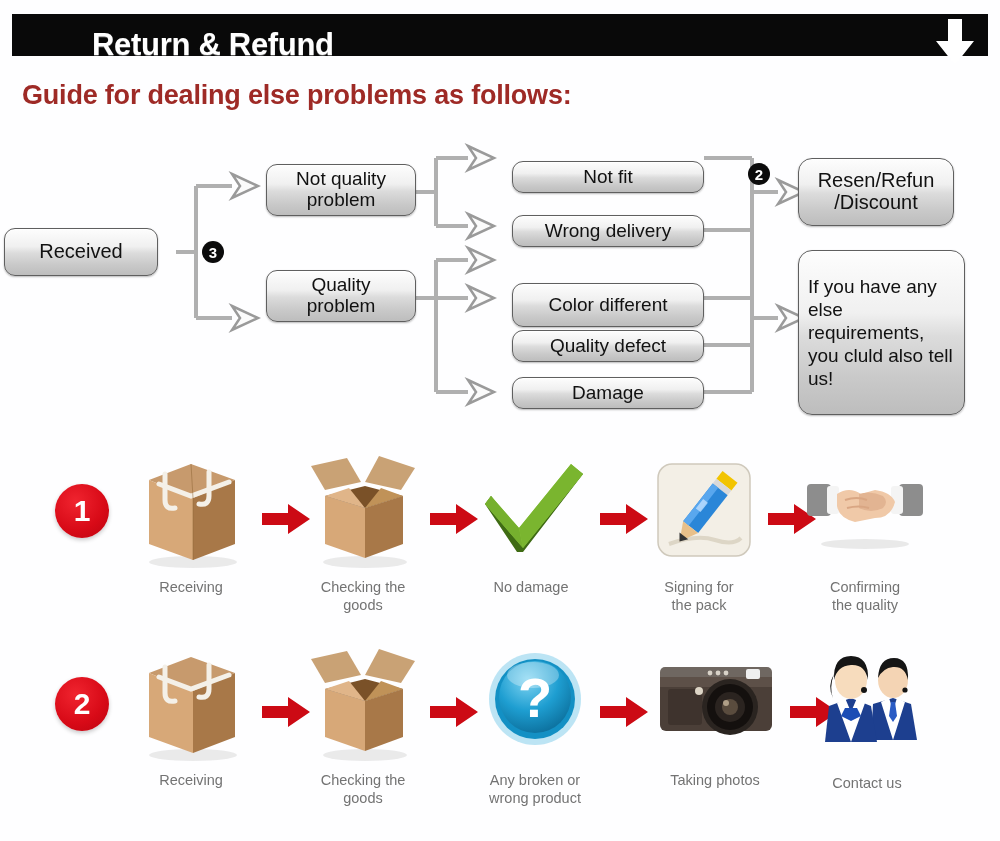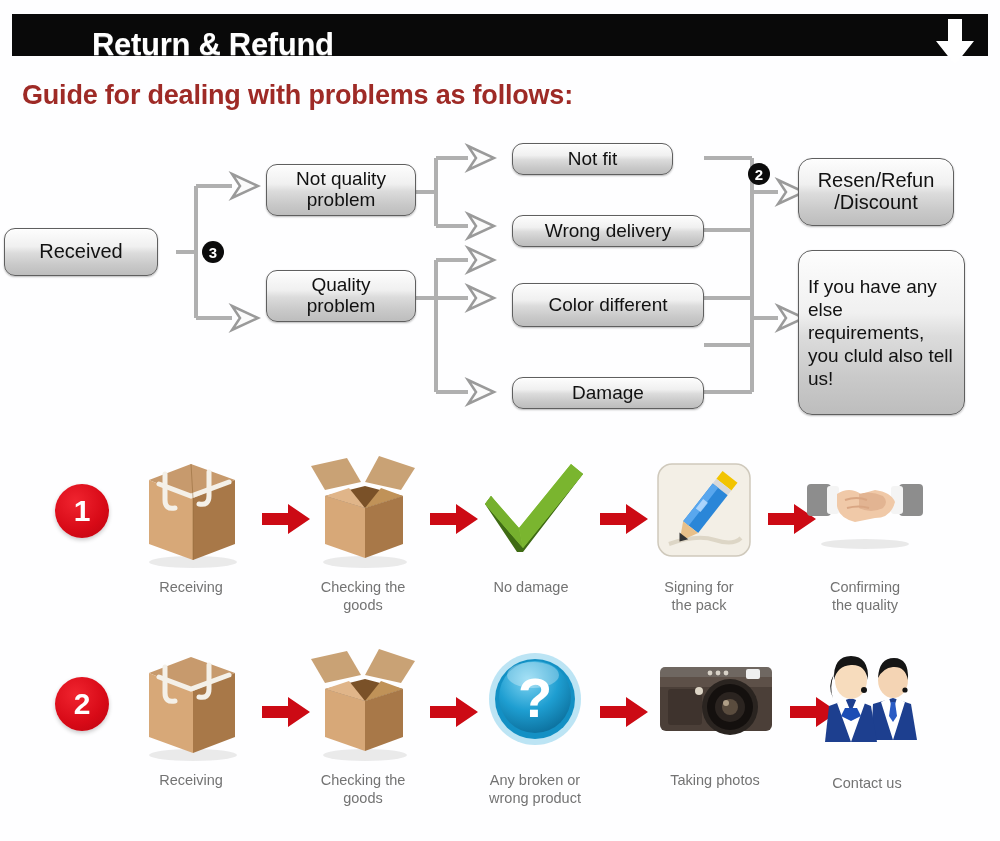--- a/index.html
+++ b/index.html
@@ -128,21 +128,21 @@
 
 <div id="page">
 
   <div class="header-bar">
     <div class="header-title">Return &amp; Refund</div>
     <svg class="header-arrow" viewBox="0 0 38 46">
       <polygon points="12,0 26,0 26,22 38,22 19,46 0,22 12,22" fill="#ffffff"></polygon>
     </svg>
   </div>
 
-  <div class="guide-heading">Guide for dealing with problems as follows:</div>
+  <div class="guide-heading">Guide for dealing else problems as follows:</div>
 
   <div id="flow">
 
     <svg width="1000" height="300">
       <defs>
         <linearGradient id="lg" x1="0" y1="0" x2="0" y2="1">
           <stop offset="0%" stop-color="#d8d8d8"></stop>
           <stop offset="45%" stop-color="#a9a9a9"></stop>
           <stop offset="100%" stop-color="#d8d8d8"></stop>
         </linearGradient>
@@ -197,26 +197,27 @@
     <div class="fbox" style="left:4px; top:98px; width:154px; height:48px; font-size:20px;">Received</div>
 
     <div class="badge-dark" style="left:202px; top:111px;">3</div>
 
     <div class="fbox" style="left:266px; top:34px; width:150px; height:52px; white-space:pre-line;">Not quality
 problem</div>
 
     <div class="fbox" style="left:266px; top:140px; width:150px; height:52px; white-space:pre-line;">Quality
 problem</div>
 
-    <div class="fbox" style="left:512px; top:13px; width:161px; height:32px;">Not fit</div>
+    <div class="fbox" style="left:512px; top:31px; width:192px; height:32px;">Not fit</div>
 
     <div class="fbox" style="left:512px; top:85px; width:192px; height:32px;">Wrong delivery</div>
 
     <div class="fbox" style="left:512px; top:153px; width:192px; height:44px;">Color different</div>
 
+    <div class="fbox" style="left:512px; top:200px; width:192px; height:32px;">Quality defect</div>
 
     <div class="fbox" style="left:512px; top:247px; width:192px; height:32px;">Damage</div>
 
     <div class="badge-dark" style="left:748px; top:33px;">2</div>
 
     <div class="fbox big-radius" style="left:798px; top:28px; width:156px; height:68px; white-space:pre-line; font-size:20px;">Resen/Refun
 /Discount</div>
 
     <div class="fbox big-radius left-align" style="left:798px; top:120px; width:167px; height:165px; font-size:19px;">If you have any else requirements, you cluld also tell us!</div>
   </div>

